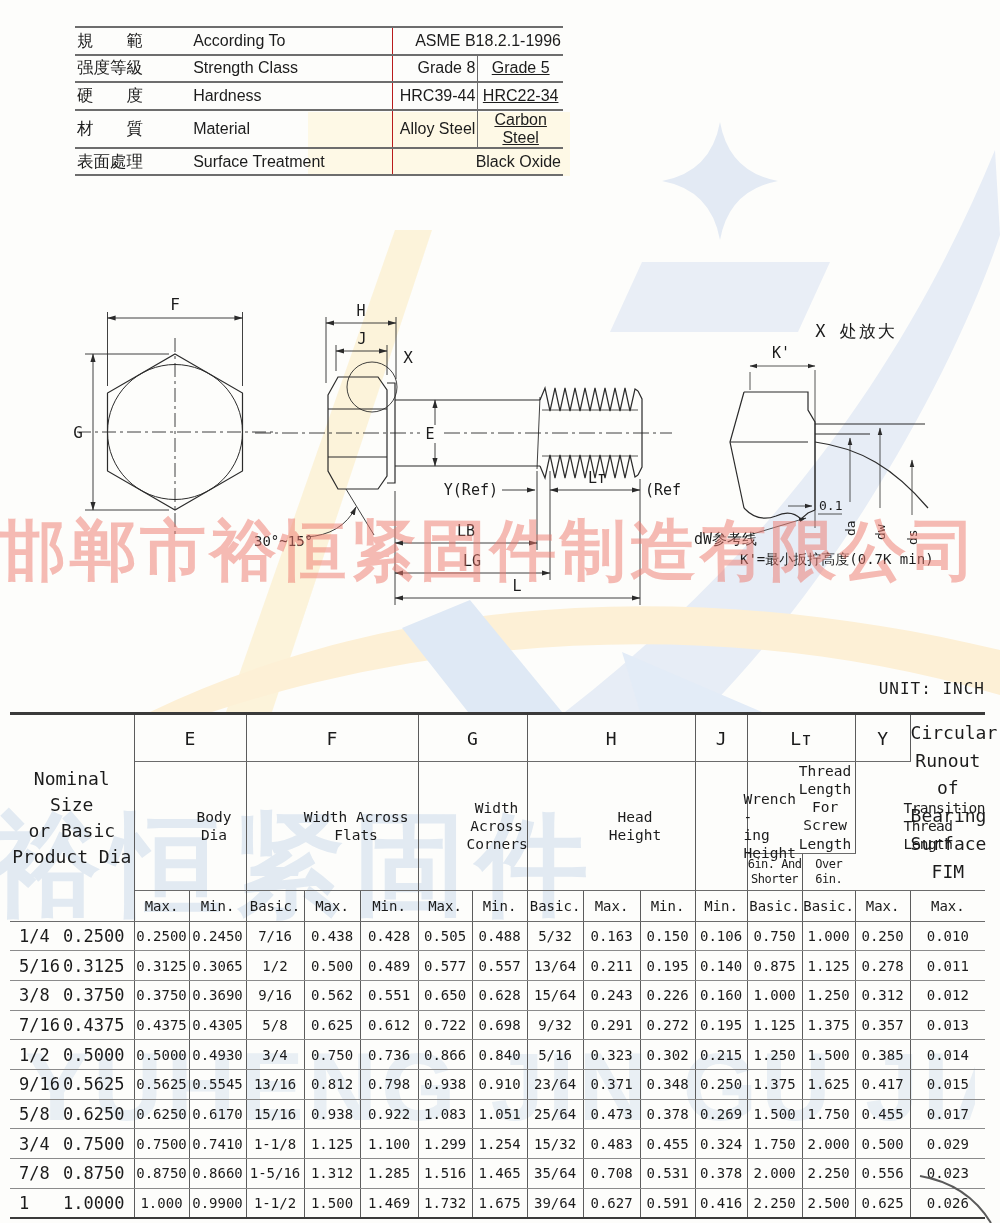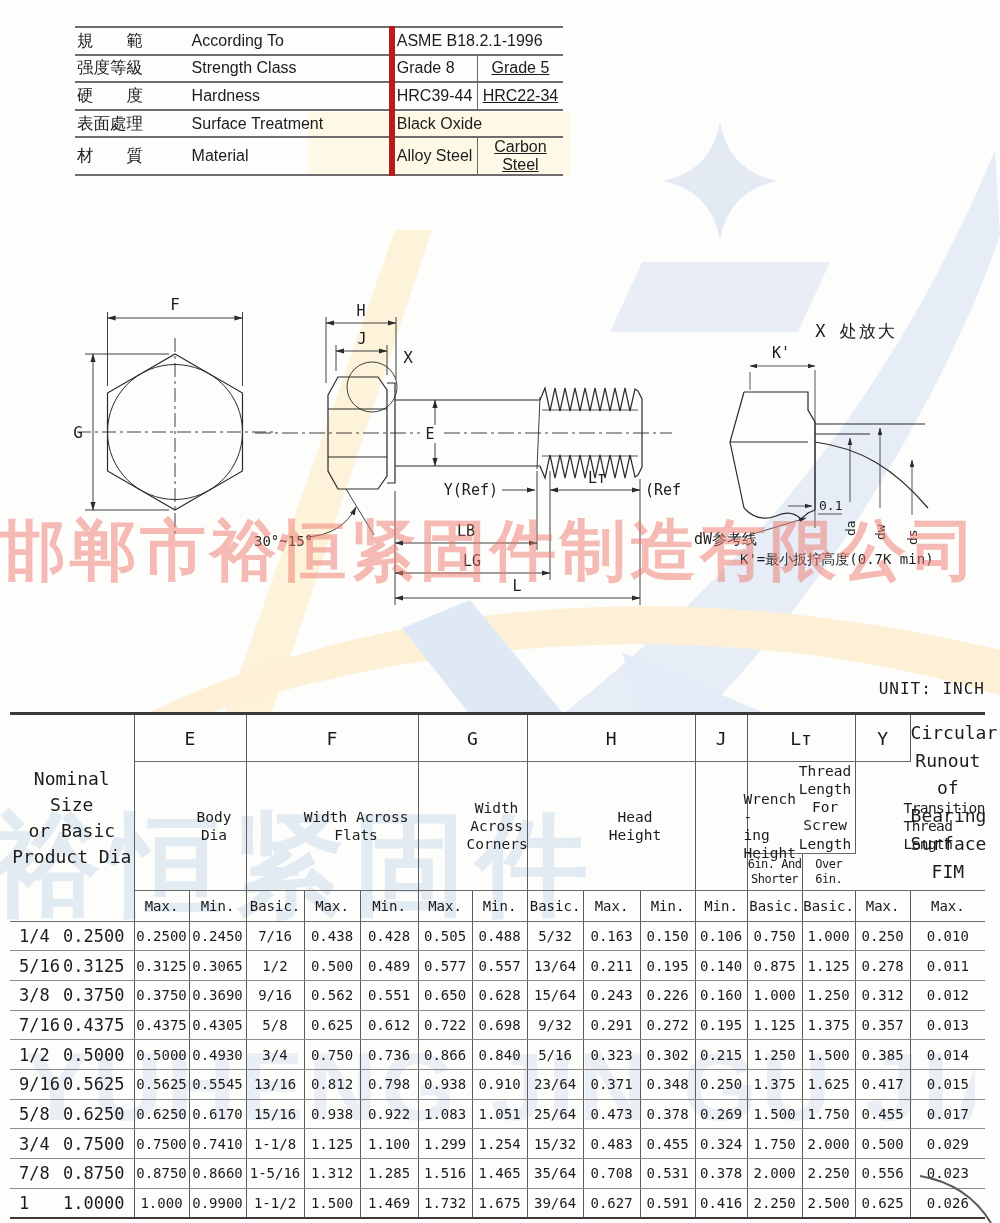--- a/index.html
+++ b/index.html
@@ -31,21 +31,21 @@
 
   
   .spec{left:75px; top:26px; z-index:2;}
   .spec table{border-collapse:collapse; table-layout:fixed; width:488px; border-top:2px solid #6d6d6d;}
   .spec td{
     height:25.6px; font-size:16px; padding:0 2px; vertical-align:middle;
     border-bottom:2px solid #6d6d6d; background:transparent;margin-top:24px;
   }
   .spec .cn{width:85px; font-size:16.5px;}
   .spec .en{width:150px;}
-  .spec .v1{width:126px; text-align:left; border-left:6px solid #b91c1c;}
+  .spec .v1{width:126px; text-align:right; border-left:1px solid #b91c1c;}
   .spec .v2{width:127px; text-align:center;}
   .spec .vsep{border-left:1px solid #6d6d6d;text-decoration:underline;}
 
   
   .unit{left:845px; top:679px; width:140px; text-align:right; z-index:2;
         font-family:"DejaVu Sans Mono", monospace; font-size:16px; letter-spacing:1px;}
 
   
   .dims-wrap{left:10px; top:712px; z-index:2;}
   table.dims{
@@ -106,29 +106,29 @@
         <td class="v1">Grade 8</td>
         <td class="v2 vsep">Grade 5</td>
       </tr>
       <tr>
         <td class="cn">硬　　度</td>
         <td class="en">Hardness</td>
         <td class="v1">HRC39-44</td>
         <td class="v2 vsep">HRC22-34</td>
       </tr>
       <tr>
-        <td class="cn">表面處理</td>
-        <td class="en">Surface Treatment</td>
-        <td class="v1" colspan="2">Black  Oxide</td>
-      </tr>
-      <tr>
         <td class="cn">材　　質</td>
         <td class="en">Material</td>
         <td class="v1">Alloy Steel</td>
         <td class="v2 vsep">Carbon Steel</td>
+      </tr>
+      <tr>
+        <td class="cn">表面處理</td>
+        <td class="en">Surface Treatment</td>
+        <td class="v1" colspan="2">Black  Oxide</td>
       </tr>
     </tbody>
       </table>
   </div>
 
   <svg class="abs draw" style="left:65px;top:282px;" width="215" height="270" viewBox="0 0 215 270">
     <defs>
       <marker id="a1" markerWidth="10" markerHeight="8" refX="9" refY="4" orient="auto-start-reverse">
         <path d="M0,1.1 L9.5,4 L0,6.9 Z" fill="#2b2b2b"></path>
       </marker>

